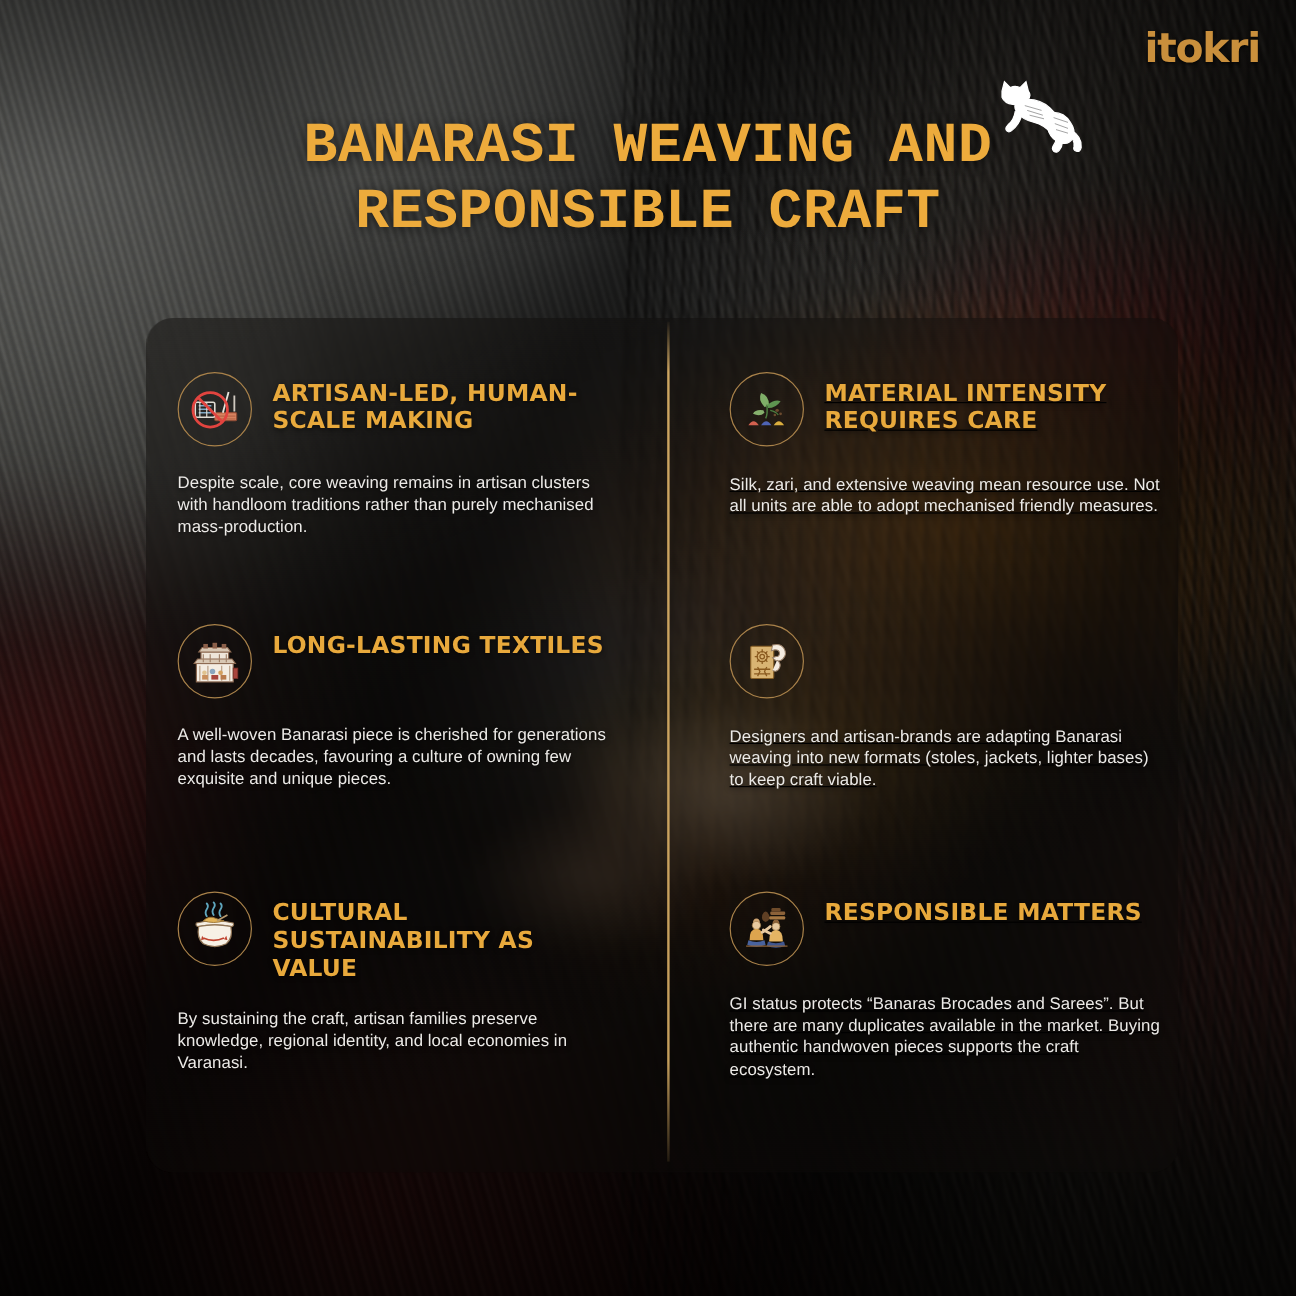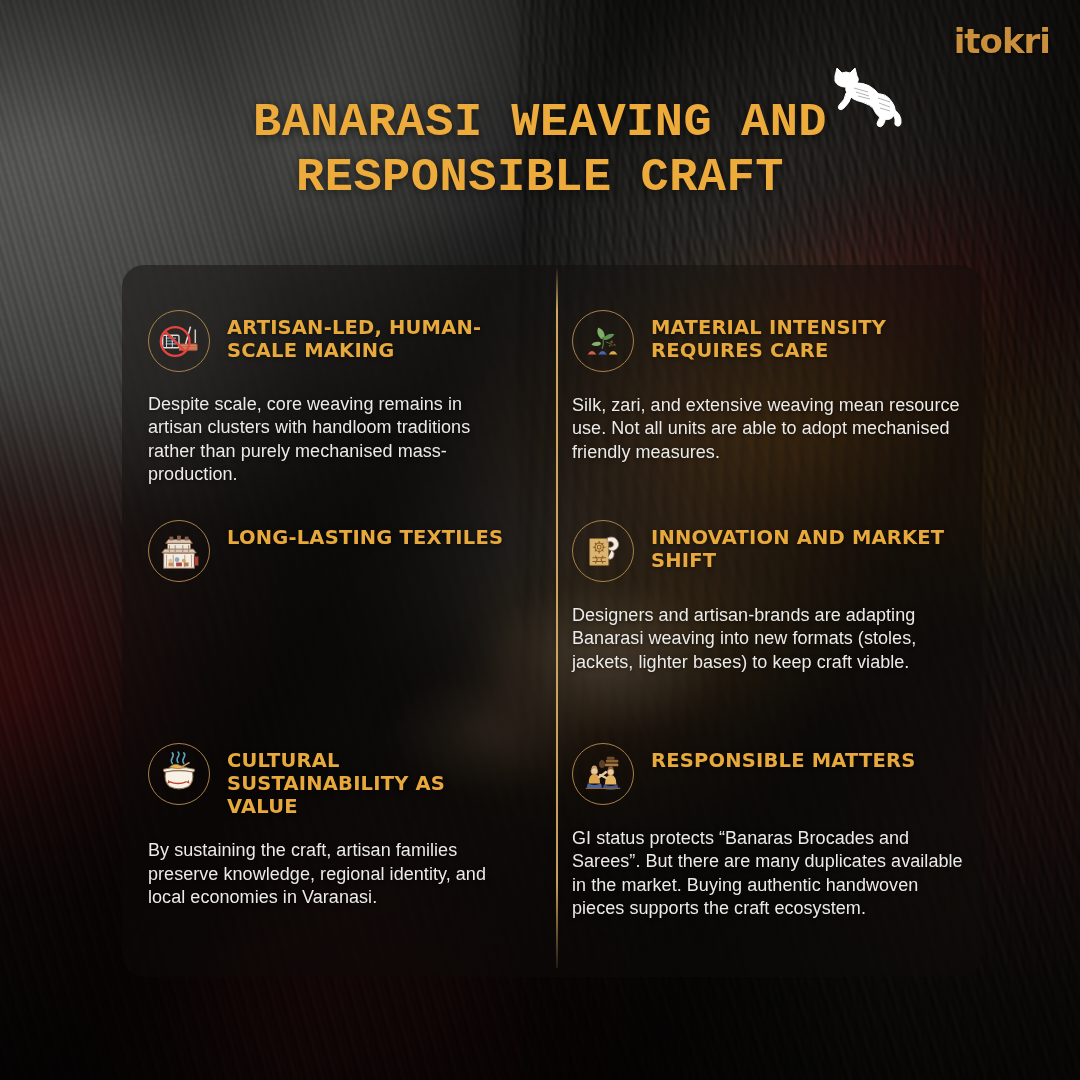--- a/index.html
+++ b/index.html
@@ -137,21 +137,21 @@
 
   
   #grid{
     position:absolute; left:122px; top:265px; width:860px; height:712px;
     display:grid;
     grid-template-columns:434px 426px;
     grid-template-rows:220px 218px 274px;
   }
   .item{ position:relative; padding:0; }
   .item.col-l{ padding-left:26px; padding-right:36px; }
-  .item.col-r{ padding-left:16px; padding-right:14px; }
+  .item.col-r{ padding-left:52px; padding-right:14px;text-decoration:underline; }
   .item.row-1{ padding-top:45px; }
   .item.row-2{ padding-top:35px; }
   .item.row-3{ padding-top:40px; }
 
   .item-head{ display:flex; align-items:flex-start; gap:17px; }
 
   .icon-ring{
     flex:0 0 auto;
     width:62px; height:62px; border-radius:50%;
     border:1.4px solid #a9824a;
@@ -165,21 +165,21 @@
     font-weight:bold;
     font-size:19.5px;
     line-height:1.17;
     letter-spacing:.2px;
     color:#e8a93c;
     padding-top:7px;
     text-shadow:0 1px 4px rgba(0,0,0,.5);
   }
   .item-body{
     margin-top:21px;
-    font-size:18px;
+    font-size:14px;
     line-height:1.30;
     color:#eceae7;
     text-shadow:0 1px 4px rgba(0,0,0,.6);
     letter-spacing:.05px;
   }
   .item.col-r .item-body{ margin-top:22px; }
 </style>
 </head>
 <body>
 
@@ -286,40 +286,40 @@
           <circle cx="22" cy="33" r="2.4" fill="#8ba5bd"></circle>
           <circle cx="29" cy="34" r="2" fill="#d4a05e"></circle>
           <rect x="13" y="36" width="5" height="4" fill="#c98f5c"></rect>
           <rect x="21" y="36" width="6" height="4" fill="#a8453c"></rect>
           <rect x="29" y="36" width="5" height="4" fill="#b97b4d"></rect>
           <rect x="40" y="30" width="4" height="9" fill="#a8453c" stroke="#7b3128" stroke-width=".7"></rect>
         </svg>
       </div>
       <div class="item-title">LONG-LASTING TEXTILES</div>
     </div>
+    <div class="item-body">A well-woven Banarasi piece is cherished for generations and lasts decades, favouring a culture of owning few exquisite and unique pieces.</div>
   </div>
 
   <div class="item col-r row-2">
     <div class="item-head">
       <div class="icon-ring">
         <svg viewBox="0 0 48 48" aria-hidden="true">
           <rect x="10" y="11" width="20" height="28" rx="1" fill="#d9b473" stroke="#8a6227" stroke-width="1"></rect>
           <g fill="none" stroke="#8a5a1f" stroke-width="1.1">
             <circle cx="20" cy="20" r="4.4"></circle>
             <circle cx="20" cy="20" r="2"></circle>
             <path d="M20 13.5 v3 M20 23.5 v3 M13.5 20 h3 M23.5 20 h3"></path>
             <path d="M15.5 15.5 l2 2 M24.5 15.5 l-2 2 M15.5 24.5 l2 -2 M24.5 24.5 l-2 -2"></path>
             <path d="M13 31 h14 M13 35 h14"></path>
             <path d="M16 29 l2 4 -2 4 M24 29 l-2 4 2 4"></path>
           </g>
           <path d="M29 10 q7 -2 10 3 q3 5 -1 9 -3 3 -7 1 l-2 -2 3 -1 q3 0 3 -3 0 -3 -4 -3 l-3 1 z" fill="#f4ece1" stroke="#9a8169" stroke-width=".9"></path>
           <path d="M33 23 q4 3 2 7 -2 4 -6 2" fill="#f4ece1" stroke="#9a8169" stroke-width=".9"></path>
         </svg>
       </div>
-      <div class="item-title">INNOVATION AND MARKET SHIFT</div>
     </div>
     <div class="item-body">Designers and artisan-brands are adapting Banarasi weaving into new formats (stoles, jackets, lighter bases) to keep craft viable.</div>
   </div>
 
   <div class="item col-l row-3">
     <div class="item-head">
       <div class="icon-ring">
         <svg viewBox="0 0 48 48" aria-hidden="true">
           <g fill="none" stroke="#5fa7bf" stroke-width="1.6" stroke-linecap="round">
             <path d="M17 13 q-2 -3 0 -6 q2 -3 0 -5"></path>

